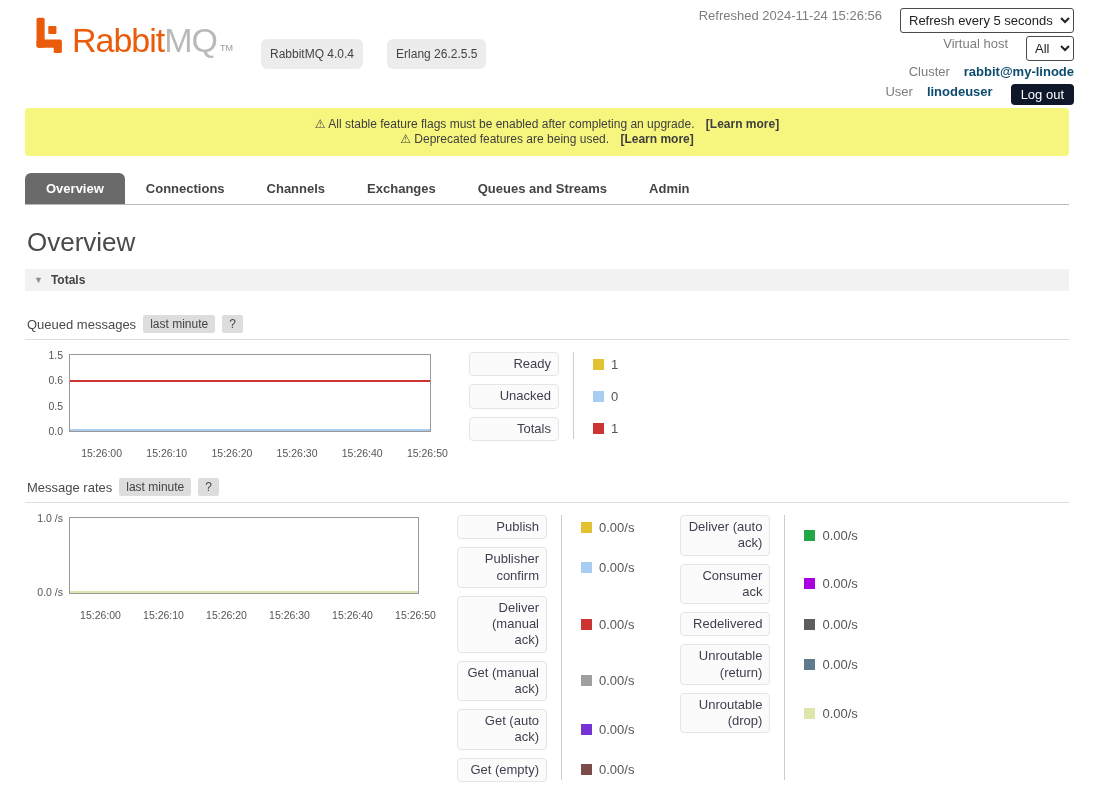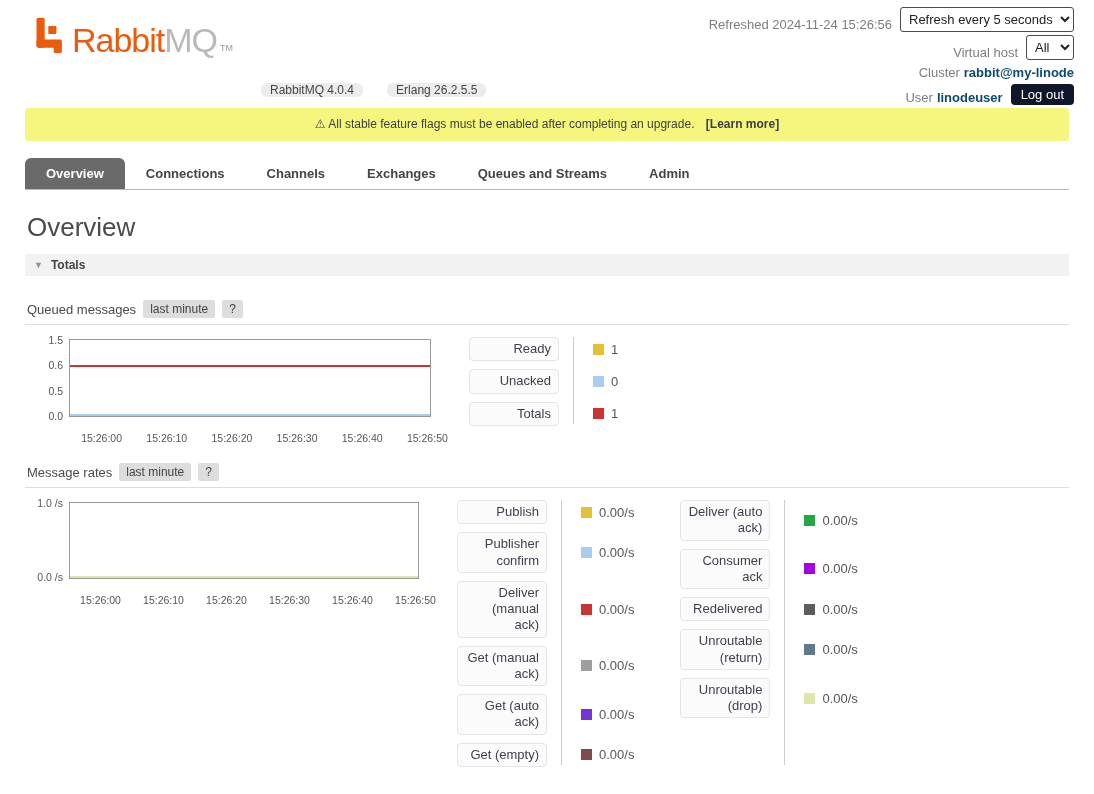--- a/index.html
+++ b/index.html
@@ -10,23 +10,23 @@
   }
   
   #header { position:relative; height:108px; }
   .logo { position:absolute; left:36px; top:16px; display:flex; align-items:flex-end; cursor:pointer; }
   .logo svg { margin-right:6px; margin-bottom:3px; }
   .logo .word { font-size:34px; letter-spacing:-1px; line-height:1; }
   .logo .rabbit { color:#ea5b0c; }
   .logo .mq { color:#b9b9b9; }
   .logo .tm { font-size:9px; color:#9a9a9a; margin:0 0 4px 3px; }
   .version-badges { position:absolute; left:261px; top:39px; display:flex; gap:24px; }
-  .vbadge { background:#ececec; color:#444; font-size:12px; padding:0 9px; border-radius:6px; white-space:nowrap;margin-top:44px; }
+  .vbadge { background:#ececec; color:#444; font-size:12px; padding:8px 9px; border-radius:6px; white-space:nowrap; }
   .header-right { position:absolute; right:20px; top:8px; display:flex; flex-direction:column; align-items:flex-end; gap:4px; }
-  .hrow { display:flex; align-items:flex-end; gap:8px; font-size:13px; color:#7d7d7d; height:24px; }
+  .hrow { display:flex; align-items:flex-start; gap:18px; font-size:13px; color:#7d7d7d; height:24px; }
   .hrow b { color:#0c4a6e; }
   select { font-family:"Liberation Sans",sans-serif; font-size:13px; color:#222; background:#fff;
            border:1px solid #4a4a4a; border-radius:3px; height:25px; padding:0 4px; }
   .logout-btn { background:#0f172a; color:#fff; border:none; border-radius:4px; font-size:13px;
                 padding:3px 10px; cursor:pointer; font-family:"Liberation Sans",sans-serif; }
   
   #banner { margin:0 25px; background:#f6f67f; border-radius:4px; text-align:center;
             font-size:12px; color:#3e3e3e; padding:9px 10px; line-height:15px; }
   #banner b { cursor:pointer;margin-left:8px; }
   
@@ -110,20 +110,24 @@
       <button class="logout-btn">Log out</button>
     </div>
   </div>
 </div>
 
 <div id="banner">
   <div>
     <span>⚠ All stable feature flags must be enabled after completing an upgrade.</span>
     <b>[Learn more]</b>
   </div>
+  <div>
+    <span>⚠ Deprecated features are being used.</span>
+    <b>[Learn more]</b>
+  </div>
 </div>
 
 <div id="tabs">
   <div class="tab active">Overview</div>
   <div class="tab">Connections</div>
   <div class="tab">Channels</div>
   <div class="tab">Exchanges</div>
   <div class="tab">Queues and Streams</div>
   <div class="tab">Admin</div>
 </div>

